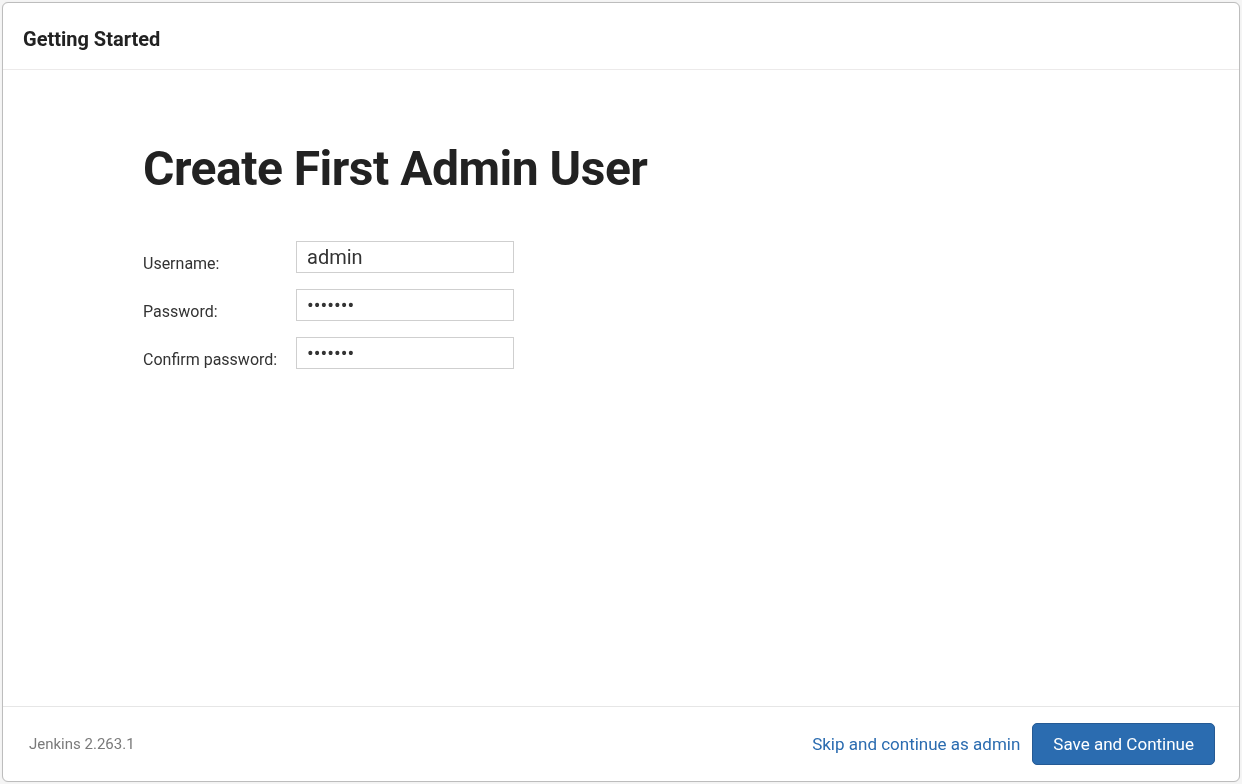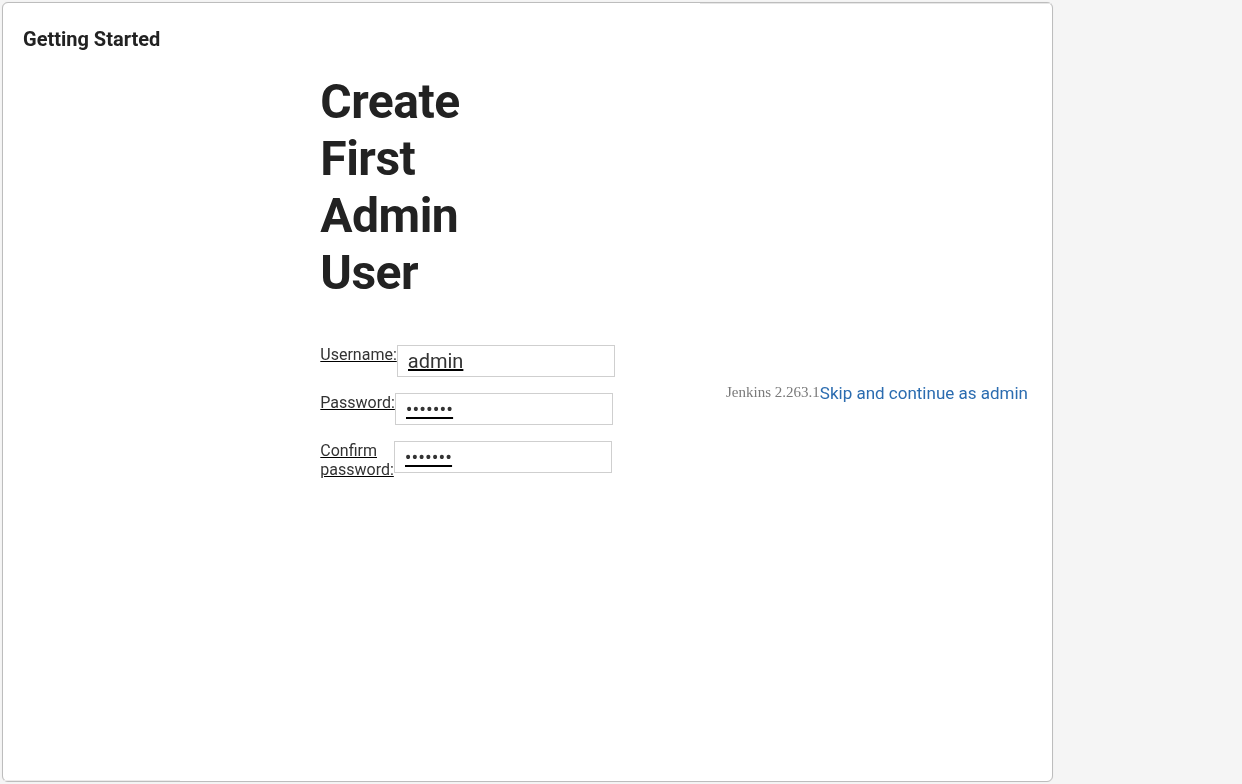--- a/index.html
+++ b/index.html
@@ -8,27 +8,28 @@
       padding: 0;
     }
     body {
       font-family: "Segoe UI", -apple-system, BlinkMacSystemFont, Roboto, Helvetica, Arial, sans-serif;
       background: #f5f5f5;
       width: 1242px;
       height: 784px;
       overflow: hidden;
     }
     .modal {
-      width: 1051px;
+      width: 1238px;
       height: 780px;
       margin: 2px;
       background: #ffffff;
       border: 1px solid #bdbdbd;
       border-radius: 6px;
       display: flex;
+      flex-direction: column;
       box-shadow: 0 0 1px rgba(0,0,0,0.1);
     }
     .header {
       padding: 24px 20px 18px 20px;
       border-bottom: 1px solid #eceaea;
     }
     .header-title {
       font-size: 20px;
       font-weight: 700;
       color: #222;
@@ -40,23 +41,22 @@
     }
     .page-title {
       font-size: 48px;
       font-weight: 700;
       color: #222;
       margin-bottom: 44px;
       letter-spacing: -0.5px;
     }
     .form-row {
       display: flex;
-      align-items: flex-start;
+      align-items: flex-end;
       margin-bottom: 16px;
-      text-decoration: underline;
     }
     .form-label {
       width: 153px;
       font-size: 16px;
       color: #333;
     }
     .form-input {
       width: 218px;
       height: 32px;
       padding: 4px 10px;
@@ -74,21 +74,20 @@
     .footer {
       border-top: 1px solid #e6e6e6;
       padding: 16px 24px 16px 26px;
       display: flex;
       align-items: center;
       justify-content: space-between;
     }
     .version {
       font-size: 15px;
       color: #7a7a7a;
-      font-family: Liberation Serif, serif;
     }
     .footer-actions {
       display: flex;
       align-items: center;
       gap: 12px;
     }
     .skip-link {
       font-size: 17px;
       color: #2b6cb0;
       cursor: pointer;
@@ -135,15 +134,16 @@
       <input type="password" class="form-input" value="•••••••" style="">
     </div>
 
 
   </div>
 
   <div class="footer">
     <div class="version">Jenkins 2.263.1</div>
     <div class="footer-actions">
       <button class="skip-link">Skip and continue as admin</button>
+      <button class="save-btn">Save and Continue</button>
     </div>
   </div>
 </div>
 
 </body></html>

